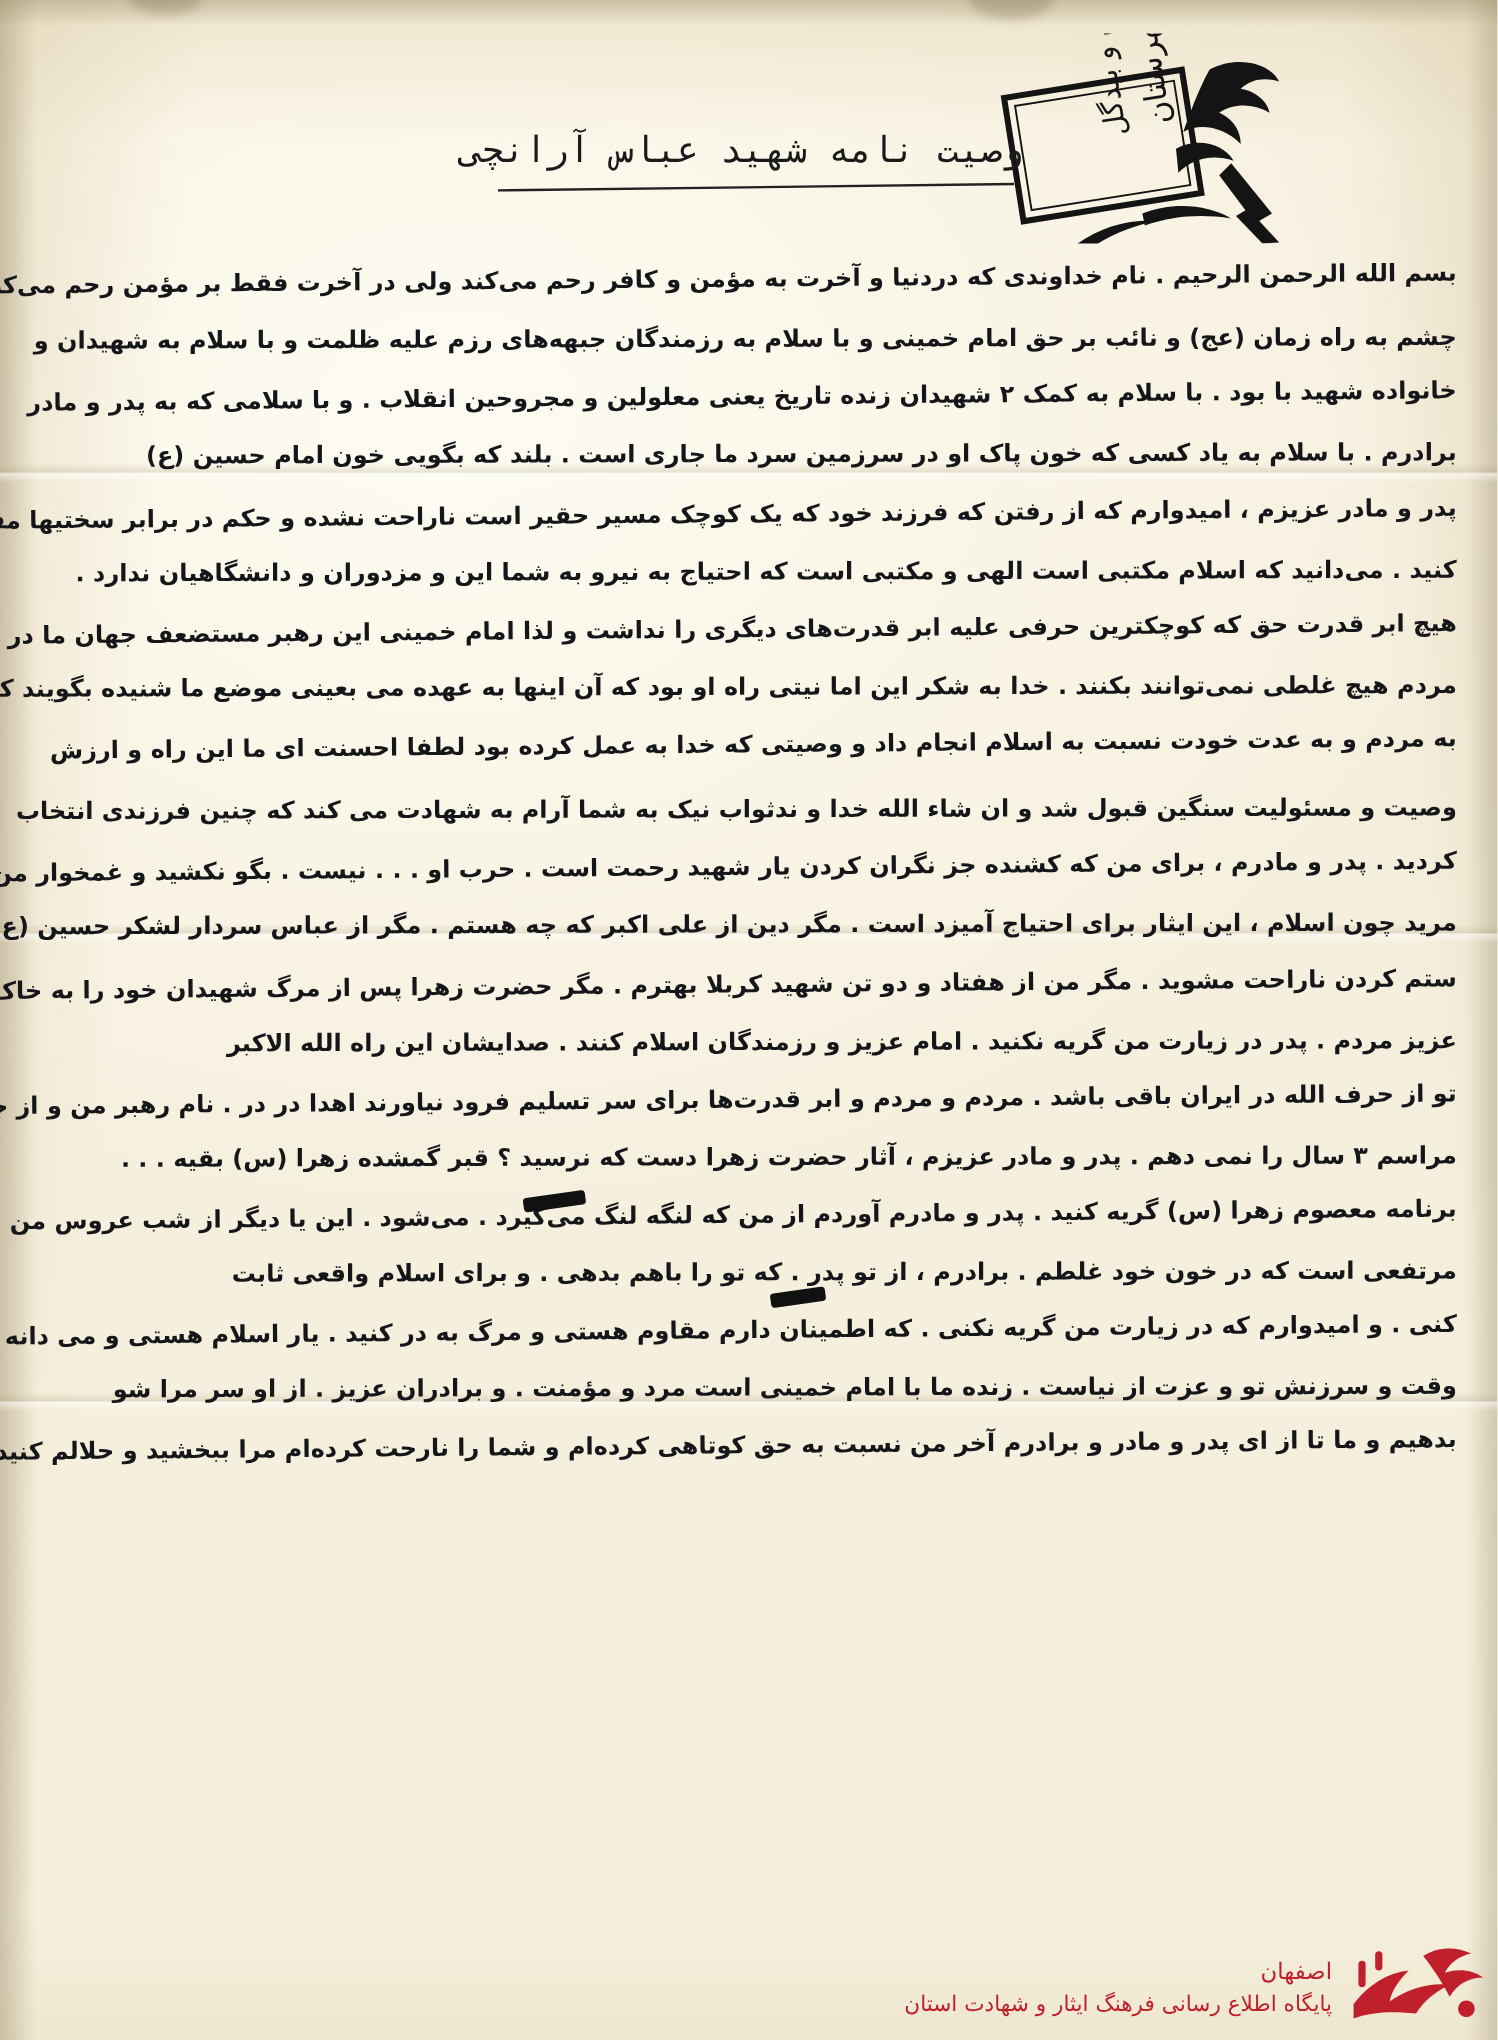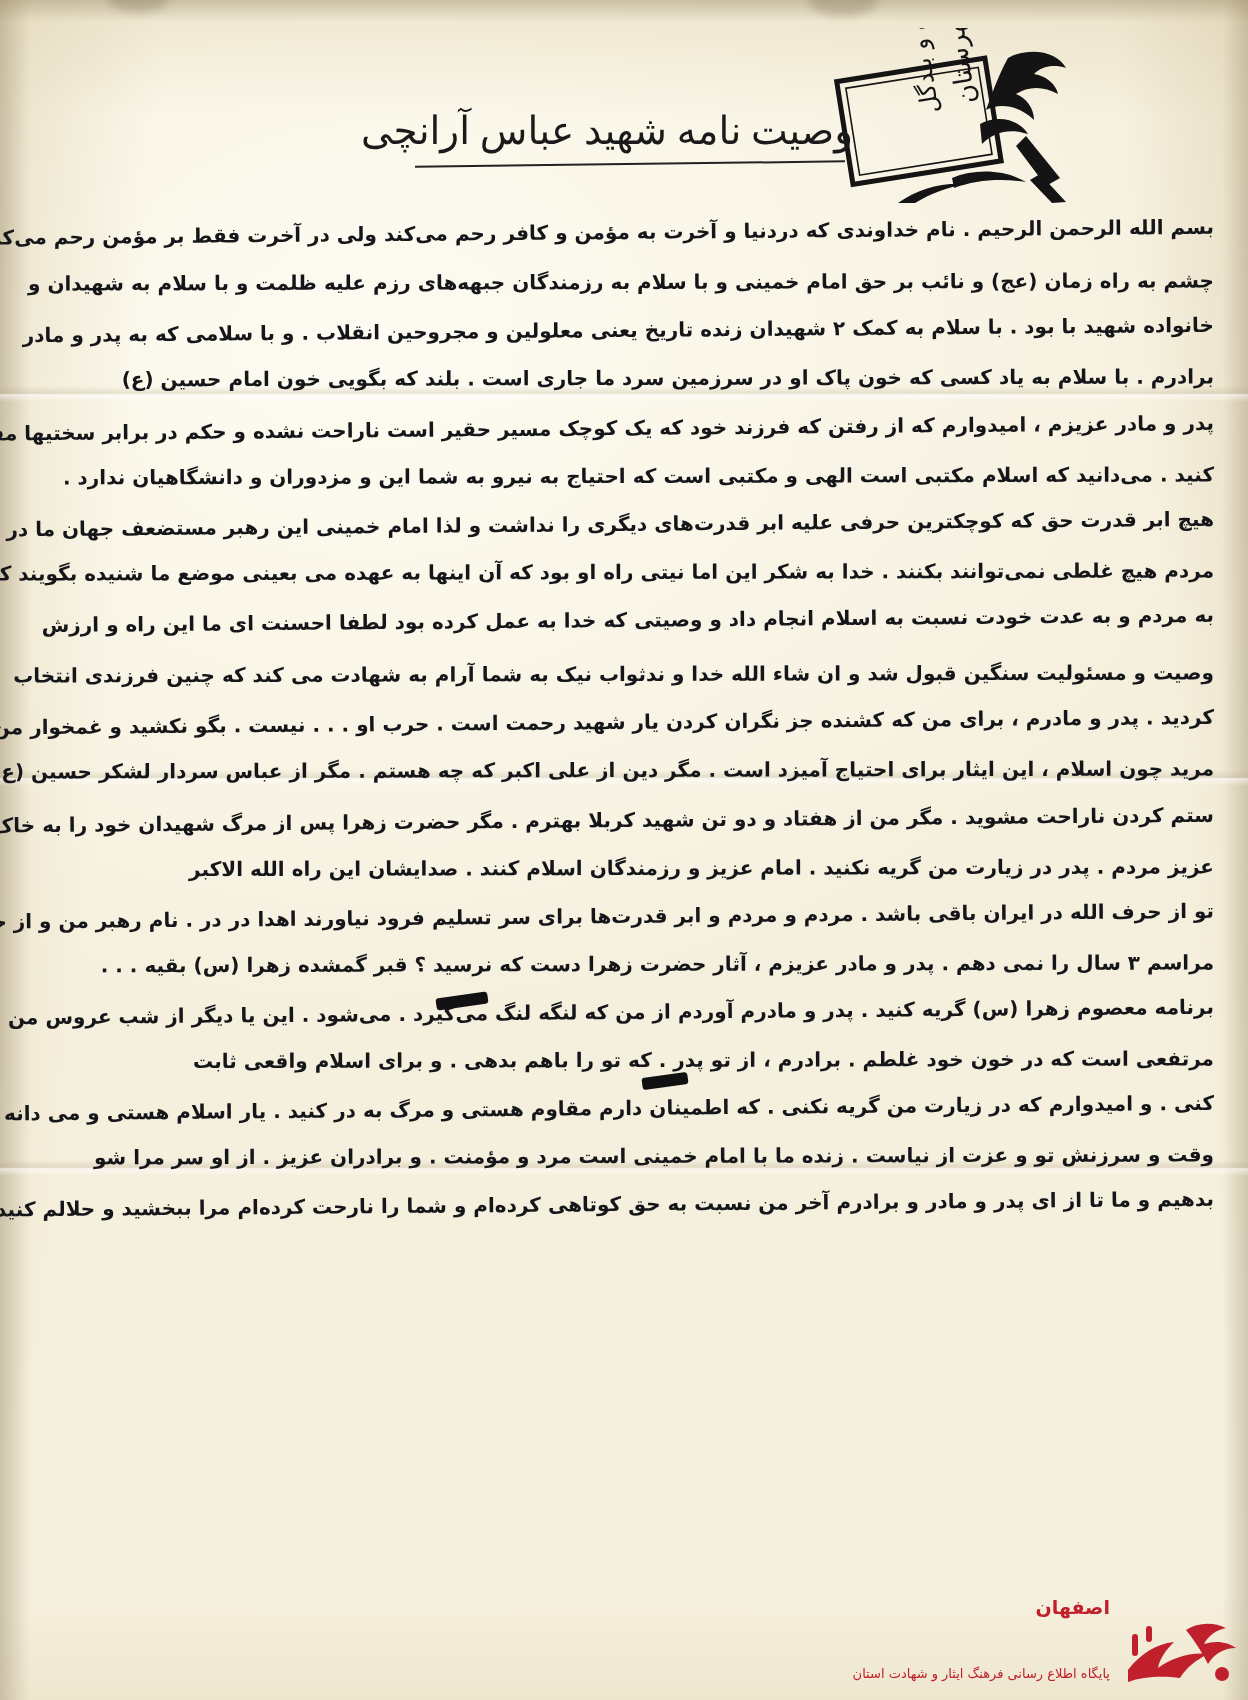--- a/index.html
+++ b/index.html
@@ -57,22 +57,22 @@
     right: 148px;
     width: 270px;
     height: 175px;
   }
   .doc-title {
     position: absolute;
     top: 108px;
     right: 395px;
     width: 470px;
     text-align: right;
-    font-family: Liberation Serif, serif;
-    font-size: 39px;
+    font-family: Liberation Mono, monospace;
+    font-size: 30px;
     color: #1a1a1a;
     direction: rtl;
     white-space: nowrap;
   }
   .doc-title .underline {
     display: block;
     height: 2px;
     background: #222;
     margin-top: 10px;
     width: 430px;
@@ -130,28 +130,27 @@
     position: absolute;
     right: 138px;
     bottom: 10px;
     direction: rtl;
     text-align: right;
     color: #c0202b;
     line-height: 1.45;
   }
   .footer-text .prov {
     font-size: 19px;
-    font-weight: bold;
+    font-weight: normal;
     display: block;
   }
   .footer-text .org {
-    font-size: 13px;
+    font-size: 18px;
     display: block;
     white-space: nowrap;
-    margin-top: 44px;
   }
   .edge-dark-left {
     position: absolute;
     top: 0; bottom: 0; left: 0;
     width: 30px;
     background: linear-gradient(90deg, rgba(150,134,100,0.40), rgba(150,134,100,0));
     pointer-events: none;
   }
   .edge-dark-right {
     position: absolute;

